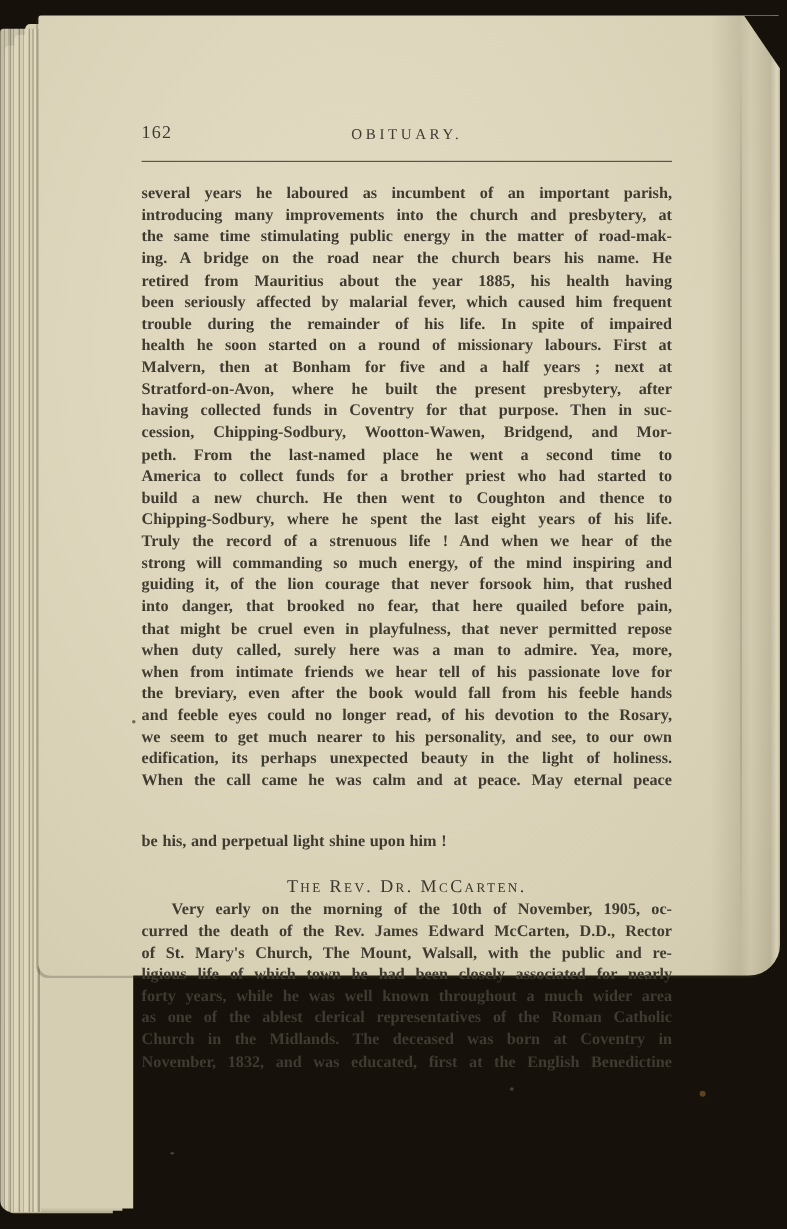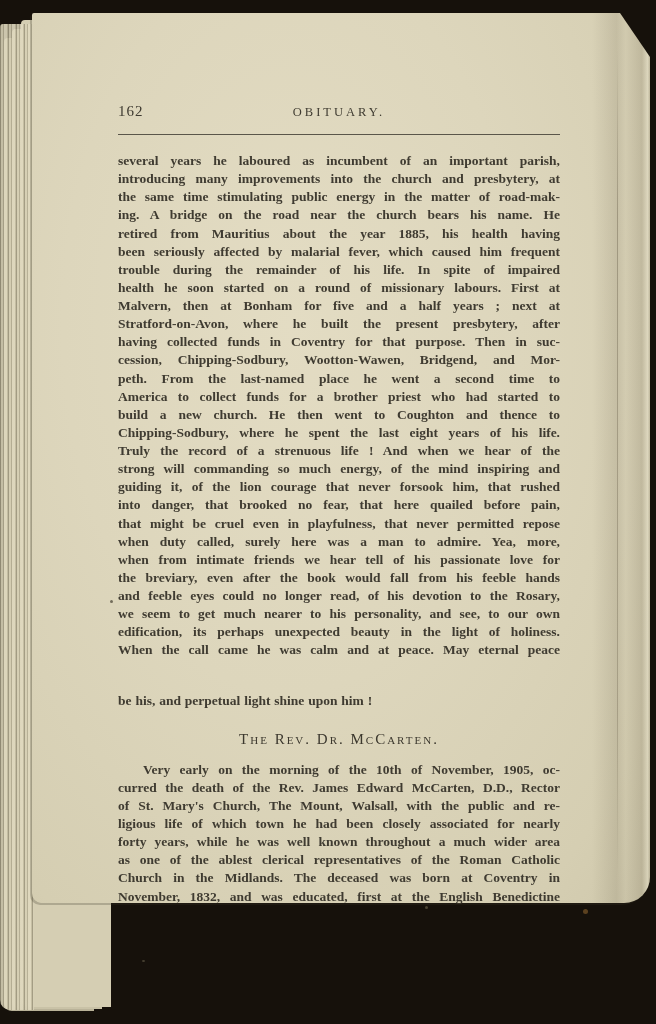--- a/index.html
+++ b/index.html
@@ -25,21 +25,21 @@
       #e0d9bf 4px, #e0d9bf 7px,
       #c4bda2 7px, #c4bda2 8px);
     border-radius: 3px 0 0 10px;
     opacity: 0.9;
   }
 
   
   .page {
     position: absolute;
     left: 32px; top: 13px;
-    width: 618px; height: 890px;
+    width: 618px; height: 800px;
     background: radial-gradient(ellipse at 42% 35%, #e3dcc3 0%, #ddd6bc 45%, #d5ceb2 85%, #cfc8ac 100%);
     border-radius: 2px 2px 26px 10px;
     box-shadow: -2px 2px 0 rgba(60,54,40,0.25);
   }
 
   
   .right-fold {
     position: absolute; right: 0; top: 0; bottom: 0; width: 58px;
     background: linear-gradient(90deg,
       rgba(0,0,0,0) 0%,
@@ -105,21 +105,21 @@
 
   .section-heading {
     width: 442px;
     margin-top: 21px;
     text-align: center;
     font-variant: small-caps;
     font-size: 15px;
     letter-spacing: 2px;
     color: #3c382e;
   }
-  .para2 { margin-top: 13px; }
+  .para2 { margin-top: 1px; }
 
   
   .speck { position: absolute; border-radius: 50%; pointer-events: none; }
   .speck-a { left: 583px; top: 909px; width: 5px; height: 5px; background: rgba(150,105,50,0.55); }
   .speck-b { left: 110px; top: 600px; width: 3px; height: 3px; background: rgba(70,64,50,0.7); }
   .speck-c { left: 142px; top: 960px; width: 3px; height: 2px; background: rgba(120,112,88,0.5); }
   .speck-d { left: 425px; top: 906px; width: 3px; height: 3px; background: rgba(140,130,100,0.45); }
 </style>
 </head>
 <body>

